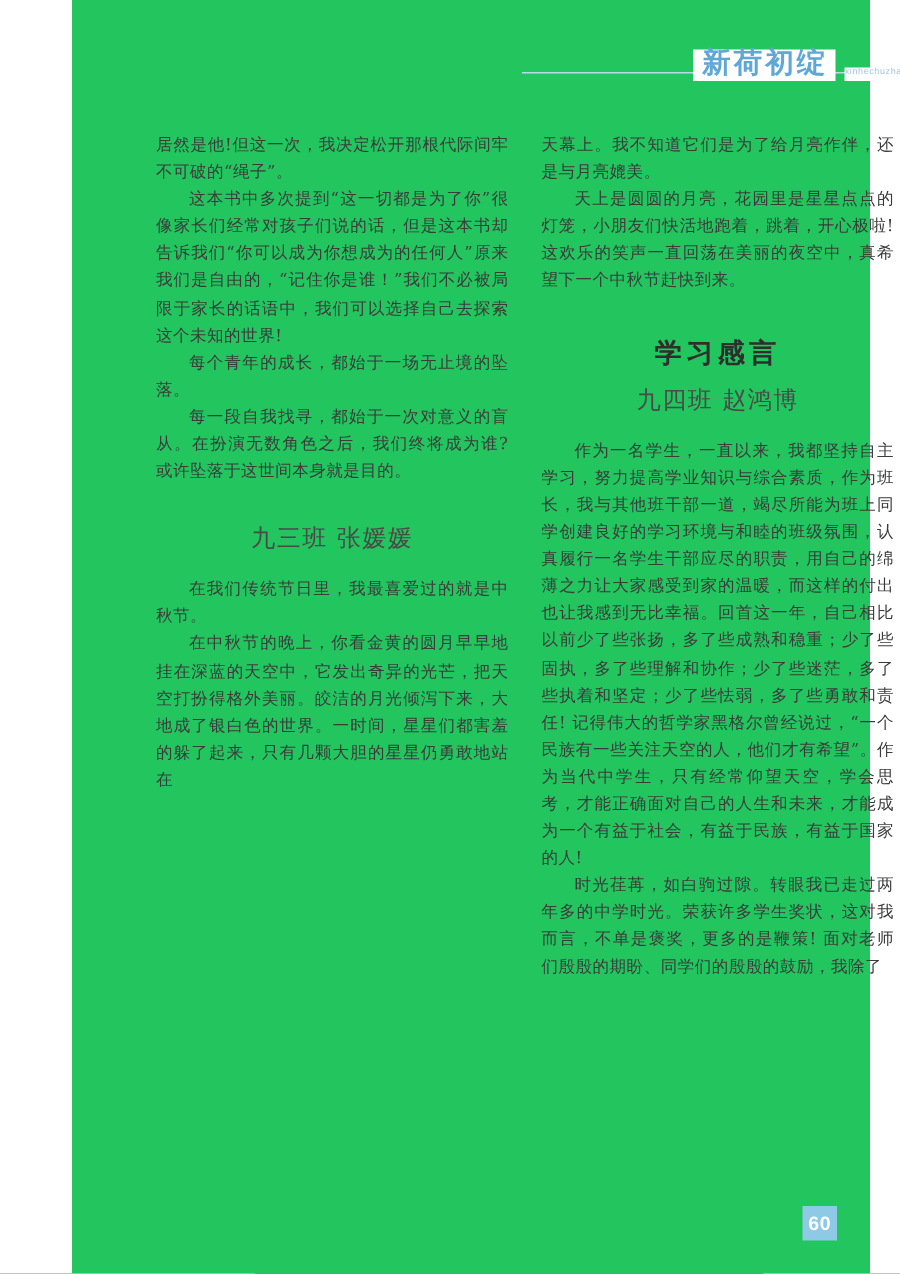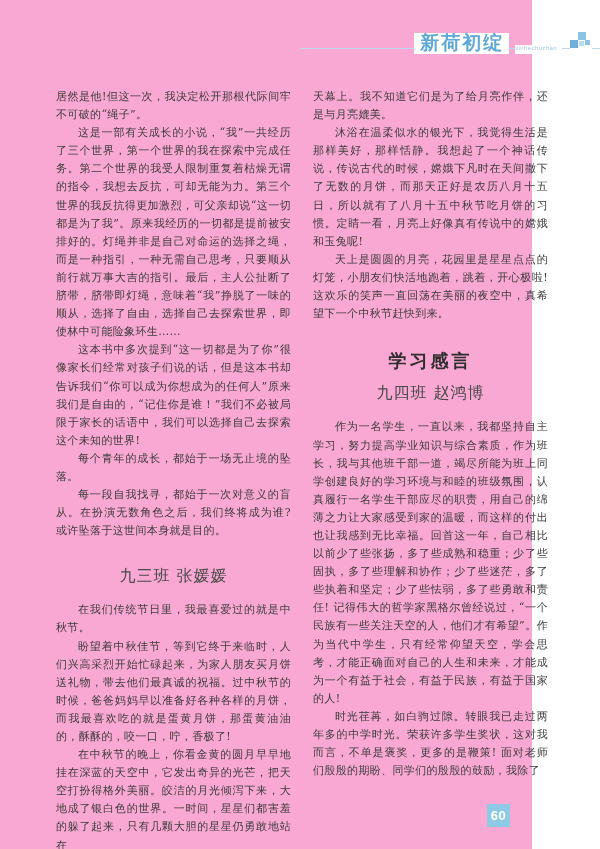--- a/index.html
+++ b/index.html
@@ -12,21 +12,22 @@
     background: #ffffff;
     font-family: "Liberation Serif", "DejaVu Serif", serif;
     position: relative;
     overflow: hidden;
   }
 
   .page {
     position: relative;
     width: 532px;
     height: 849px;
-    background: #f9a8d4;
+    background: #22c55e;
+    margin-left: 48px;
   }
 
   
   .masthead {
     position: absolute;
     top: 32px;
     left: 0;
     width: 600px;
     height: 34px;
   }
@@ -178,43 +179,40 @@
       </div>
     </div>
   </div>
 
   <div class="columns">
 
     <div class="col">
 
       <div>
         <p class="para">居然是他!但这一次，我决定松开那根代际间牢不可破的“绳子”。</p>
-        <p class="para indent">这是一部有关成长的小说，“我”一共经历了三个世界，第一个世界的我在探索中完成任务。第二个世界的我受人限制重复着枯燥无谓的指令，我想去反抗，可却无能为力。第三个世界的我反抗得更加激烈，可父亲却说“这一切都是为了我”。原来我经历的一切都是提前被安排好的。灯绳并非是自己对命运的选择之绳，而是一种指引，一种无需自己思考，只要顺从前行就万事大吉的指引。最后，主人公扯断了脐带，脐带即灯绳，意味着“我”挣脱了一味的顺从，选择了自由，选择自己去探索世界，即使林中可能险象环生……</p>
         <p class="para indent">这本书中多次提到“这一切都是为了你”很像家长们经常对孩子们说的话，但是这本书却告诉我们“你可以成为你想成为的任何人”原来我们是自由的，“记住你是谁！”我们不必被局限于家长的话语中，我们可以选择自己去探索这个未知的世界!</p>
         <p class="para indent">每个青年的成长，都始于一场无止境的坠落。</p>
         <p class="para indent">每一段自我找寻，都始于一次对意义的盲从。在扮演无数角色之后，我们终将成为谁? 或许坠落于这世间本身就是目的。</p>
       </div>
 
       <div class="article-head">
         <div class="article-byline">九三班  张媛媛</div>
       </div>
 
       <div class="article-body">
         <p class="para indent">在我们传统节日里，我最喜爱过的就是中秋节。</p>
-        <p class="para indent">盼望着中秋佳节，等到它终于来临时，人们兴高采烈开始忙碌起来，为家人朋友买月饼送礼物，带去他们最真诚的祝福。过中秋节的时候，爸爸妈妈早以准备好各种各样的月饼，而我最喜欢吃的就是蛋黄月饼，那蛋黄油油的，酥酥的，咬一口，咛，香极了!</p>
         <p class="para indent">在中秋节的晚上，你看金黄的圆月早早地挂在深蓝的天空中，它发出奇异的光芒，把天空打扮得格外美丽。皎洁的月光倾泻下来，大地成了银白色的世界。一时间，星星们都害羞的躲了起来，只有几颗大胆的星星仍勇敢地站在</p>
       </div>
 
     </div>
 
     <div class="col">
 
       <div>
         <p class="para">天幕上。我不知道它们是为了给月亮作伴，还是与月亮媲美。</p>
-        <p class="para indent">沐浴在温柔似水的银光下，我觉得生活是那样美好，那样恬静。我想起了一个神话传说，传说古代的时候，嫦娥下凡时在天间撒下了无数的月饼，而那天正好是农历八月十五日，所以就有了八月十五中秋节吃月饼的习惯。定睛一看，月亮上好像真有传说中的嫦娥和玉兔呢!</p>
         <p class="para indent">天上是圆圆的月亮，花园里是星星点点的灯笼，小朋友们快活地跑着，跳着，开心极啦! 这欢乐的笑声一直回荡在美丽的夜空中，真希望下一个中秋节赶快到来。</p>
       </div>
 
       <div class="article-head">
         <div class="article-title">学习感言</div>
         <div class="article-byline">九四班  赵鸿博</div>
       </div>
 
       <div class="article-body">
         <p class="para indent">作为一名学生，一直以来，我都坚持自主学习，努力提高学业知识与综合素质，作为班长，我与其他班干部一道，竭尽所能为班上同学创建良好的学习环境与和睦的班级氛围，认真履行一名学生干部应尽的职责，用自己的绵薄之力让大家感受到家的温暖，而这样的付出也让我感到无比幸福。回首这一年，自己相比以前少了些张扬，多了些成熟和稳重；少了些固执，多了些理解和协作；少了些迷茫，多了些执着和坚定；少了些怯弱，多了些勇敢和责任! 记得伟大的哲学家黑格尔曾经说过，“一个民族有一些关注天空的人，他们才有希望”。作为当代中学生，只有经常仰望天空，学会思考，才能正确面对自己的人生和未来，才能成为一个有益于社会，有益于民族，有益于国家的人!</p>

